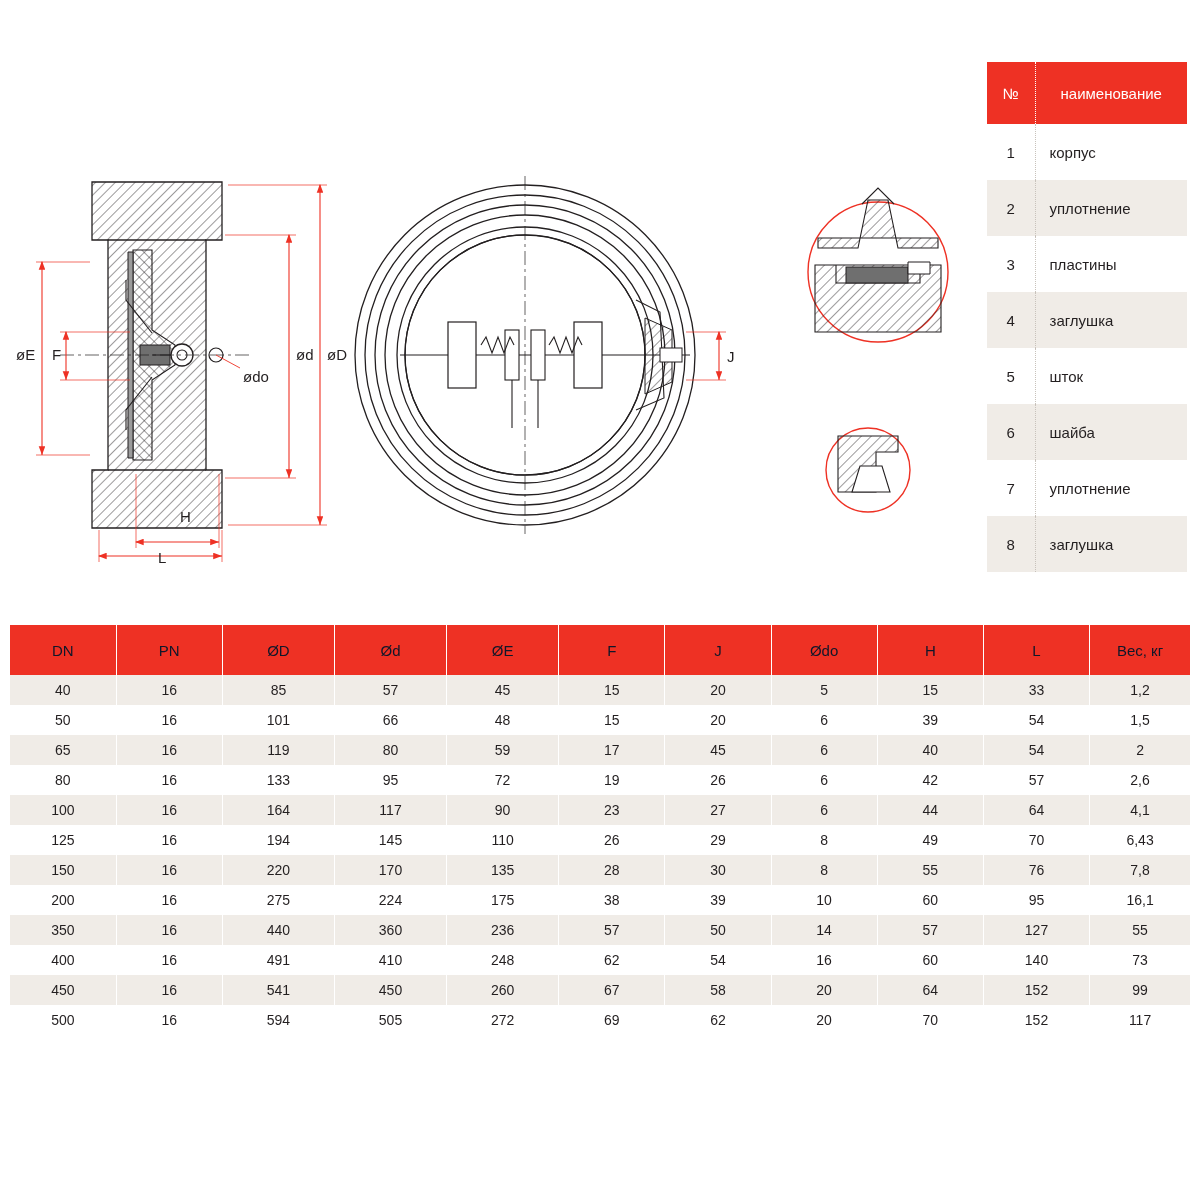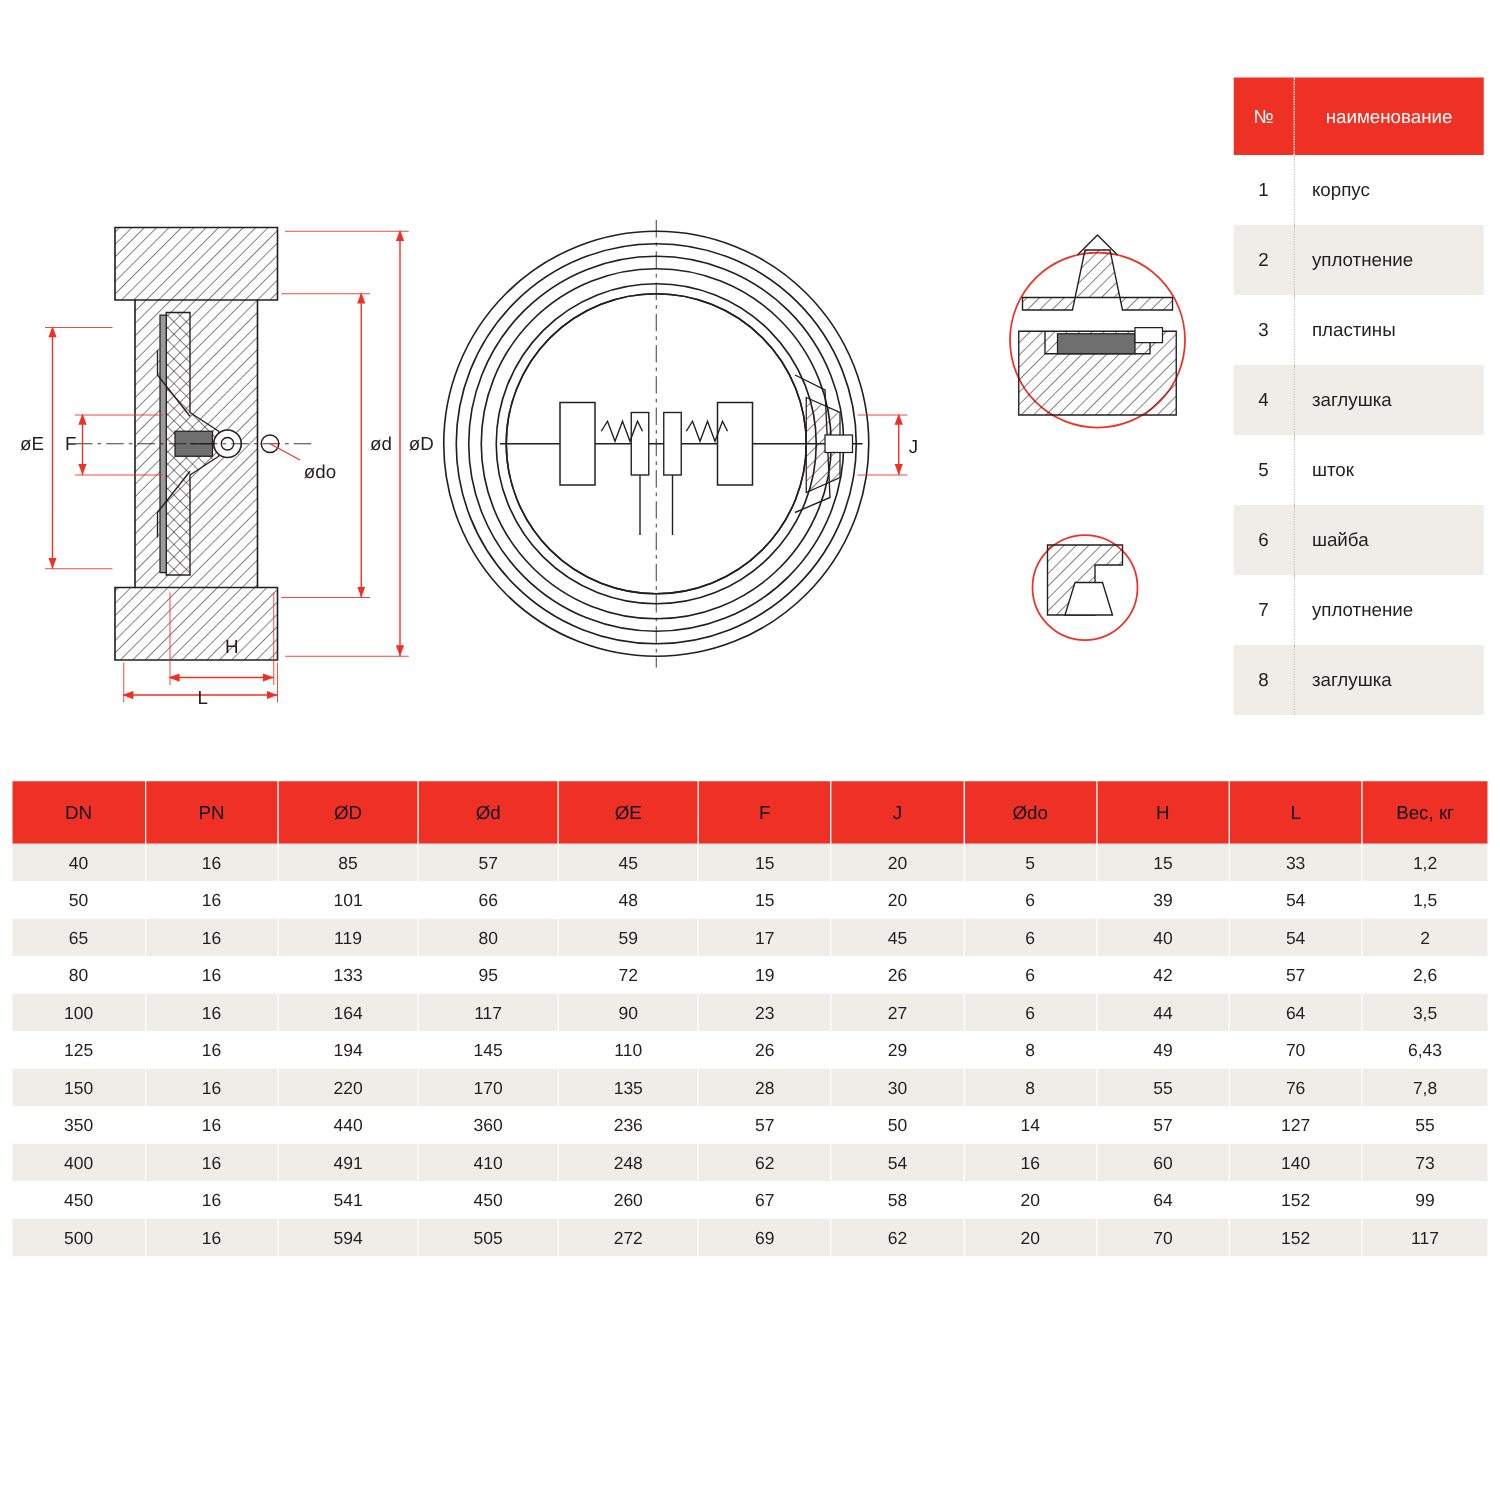--- a/index.html
+++ b/index.html
@@ -340,21 +340,21 @@
         <td>100</td>
         <td>16</td>
         <td>164</td>
         <td>117</td>
         <td>90</td>
         <td>23</td>
         <td>27</td>
         <td>6</td>
         <td>44</td>
         <td>64</td>
-        <td>3,5</td>
+        <td>4,1</td>
       </tr>
       <tr>
         <td>125</td>
         <td>16</td>
         <td>194</td>
         <td>145</td>
         <td>110</td>
         <td>26</td>
         <td>29</td>
         <td>8</td>
@@ -369,20 +369,33 @@
         <td>170</td>
         <td>135</td>
         <td>28</td>
         <td>30</td>
         <td>8</td>
         <td>55</td>
         <td>76</td>
         <td>7,8</td>
       </tr>
       <tr>
+        <td>200</td>
+        <td>16</td>
+        <td>275</td>
+        <td>224</td>
+        <td>175</td>
+        <td>38</td>
+        <td>39</td>
+        <td>10</td>
+        <td>60</td>
+        <td>95</td>
+        <td>16,1</td>
+      </tr>
+      <tr>
         <td>350</td>
         <td>16</td>
         <td>440</td>
         <td>360</td>
         <td>236</td>
         <td>57</td>
         <td>50</td>
         <td>14</td>
         <td>57</td>
         <td>127</td>

